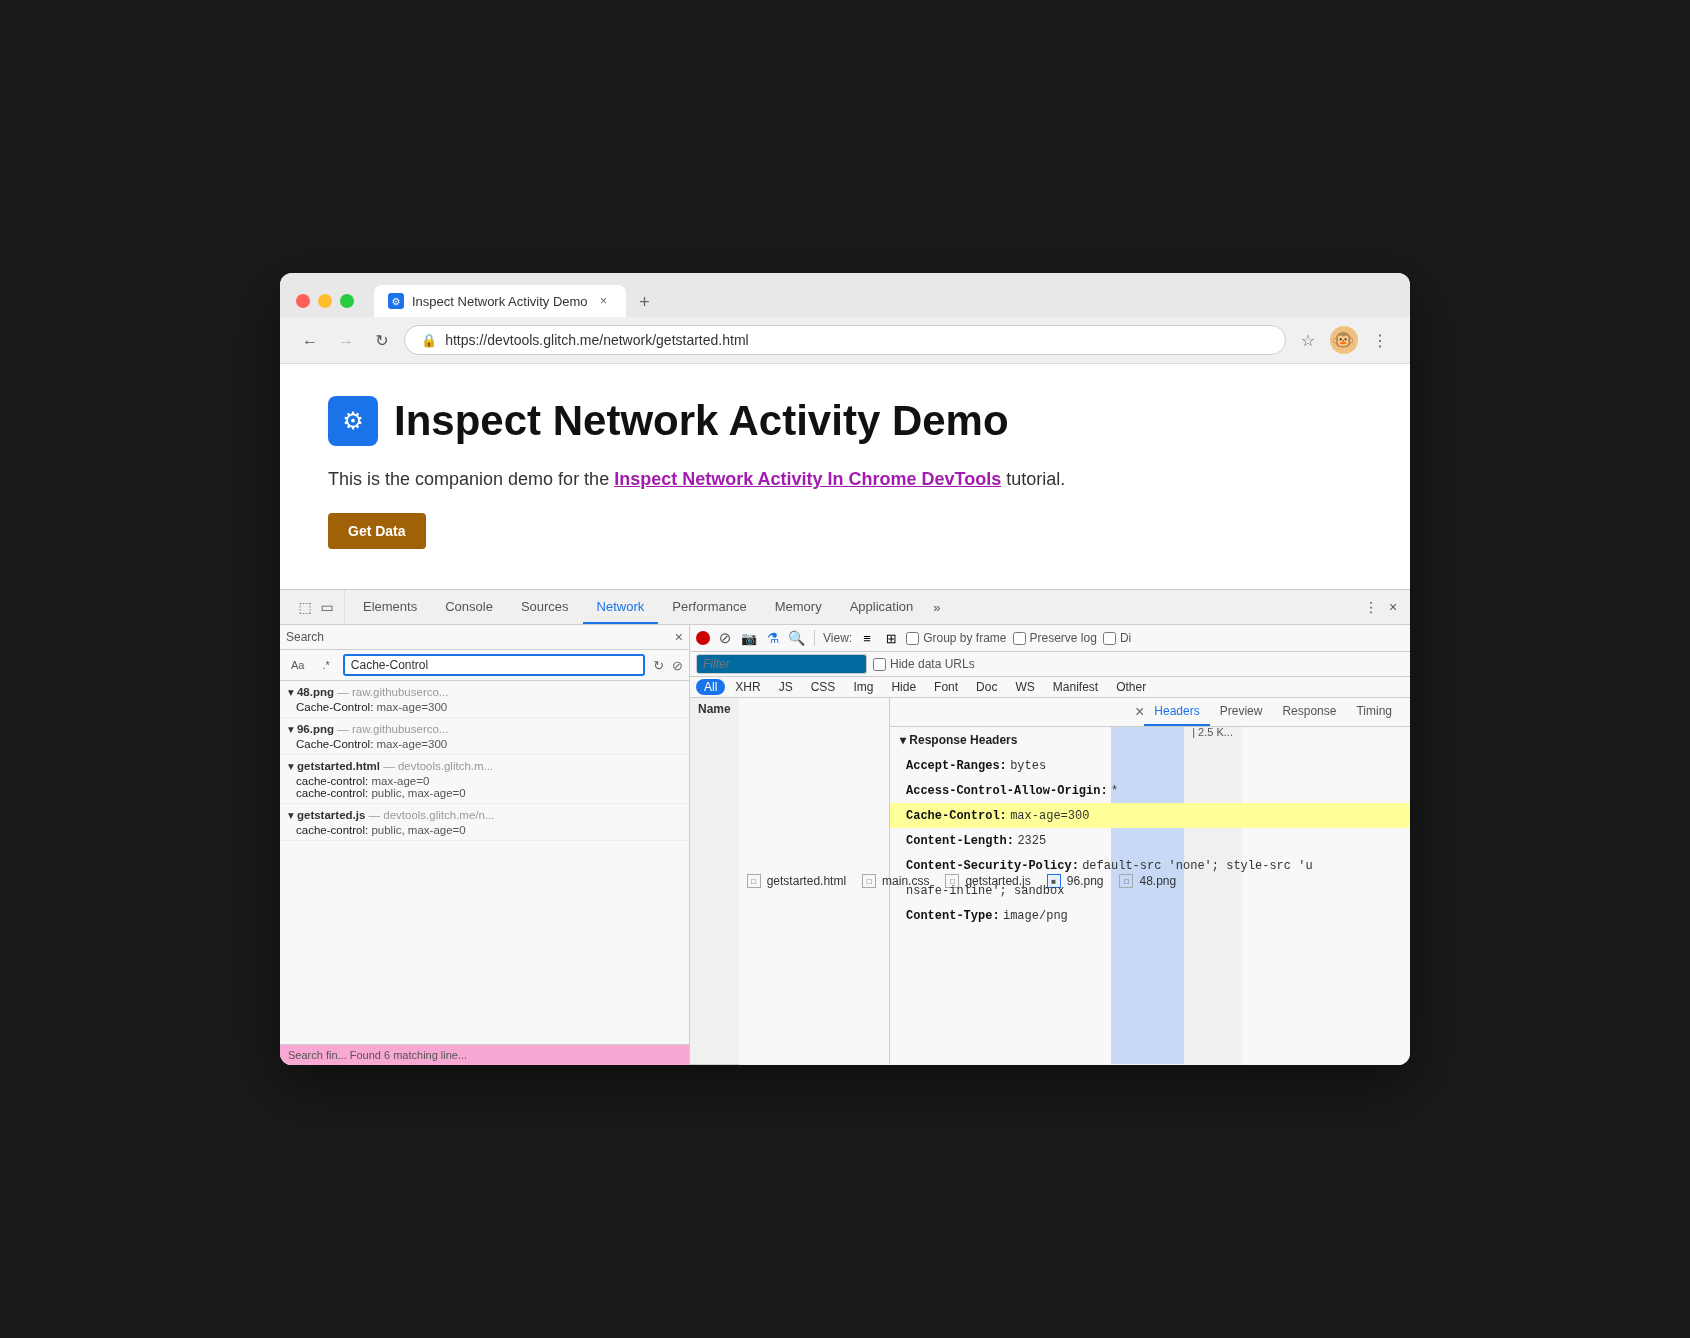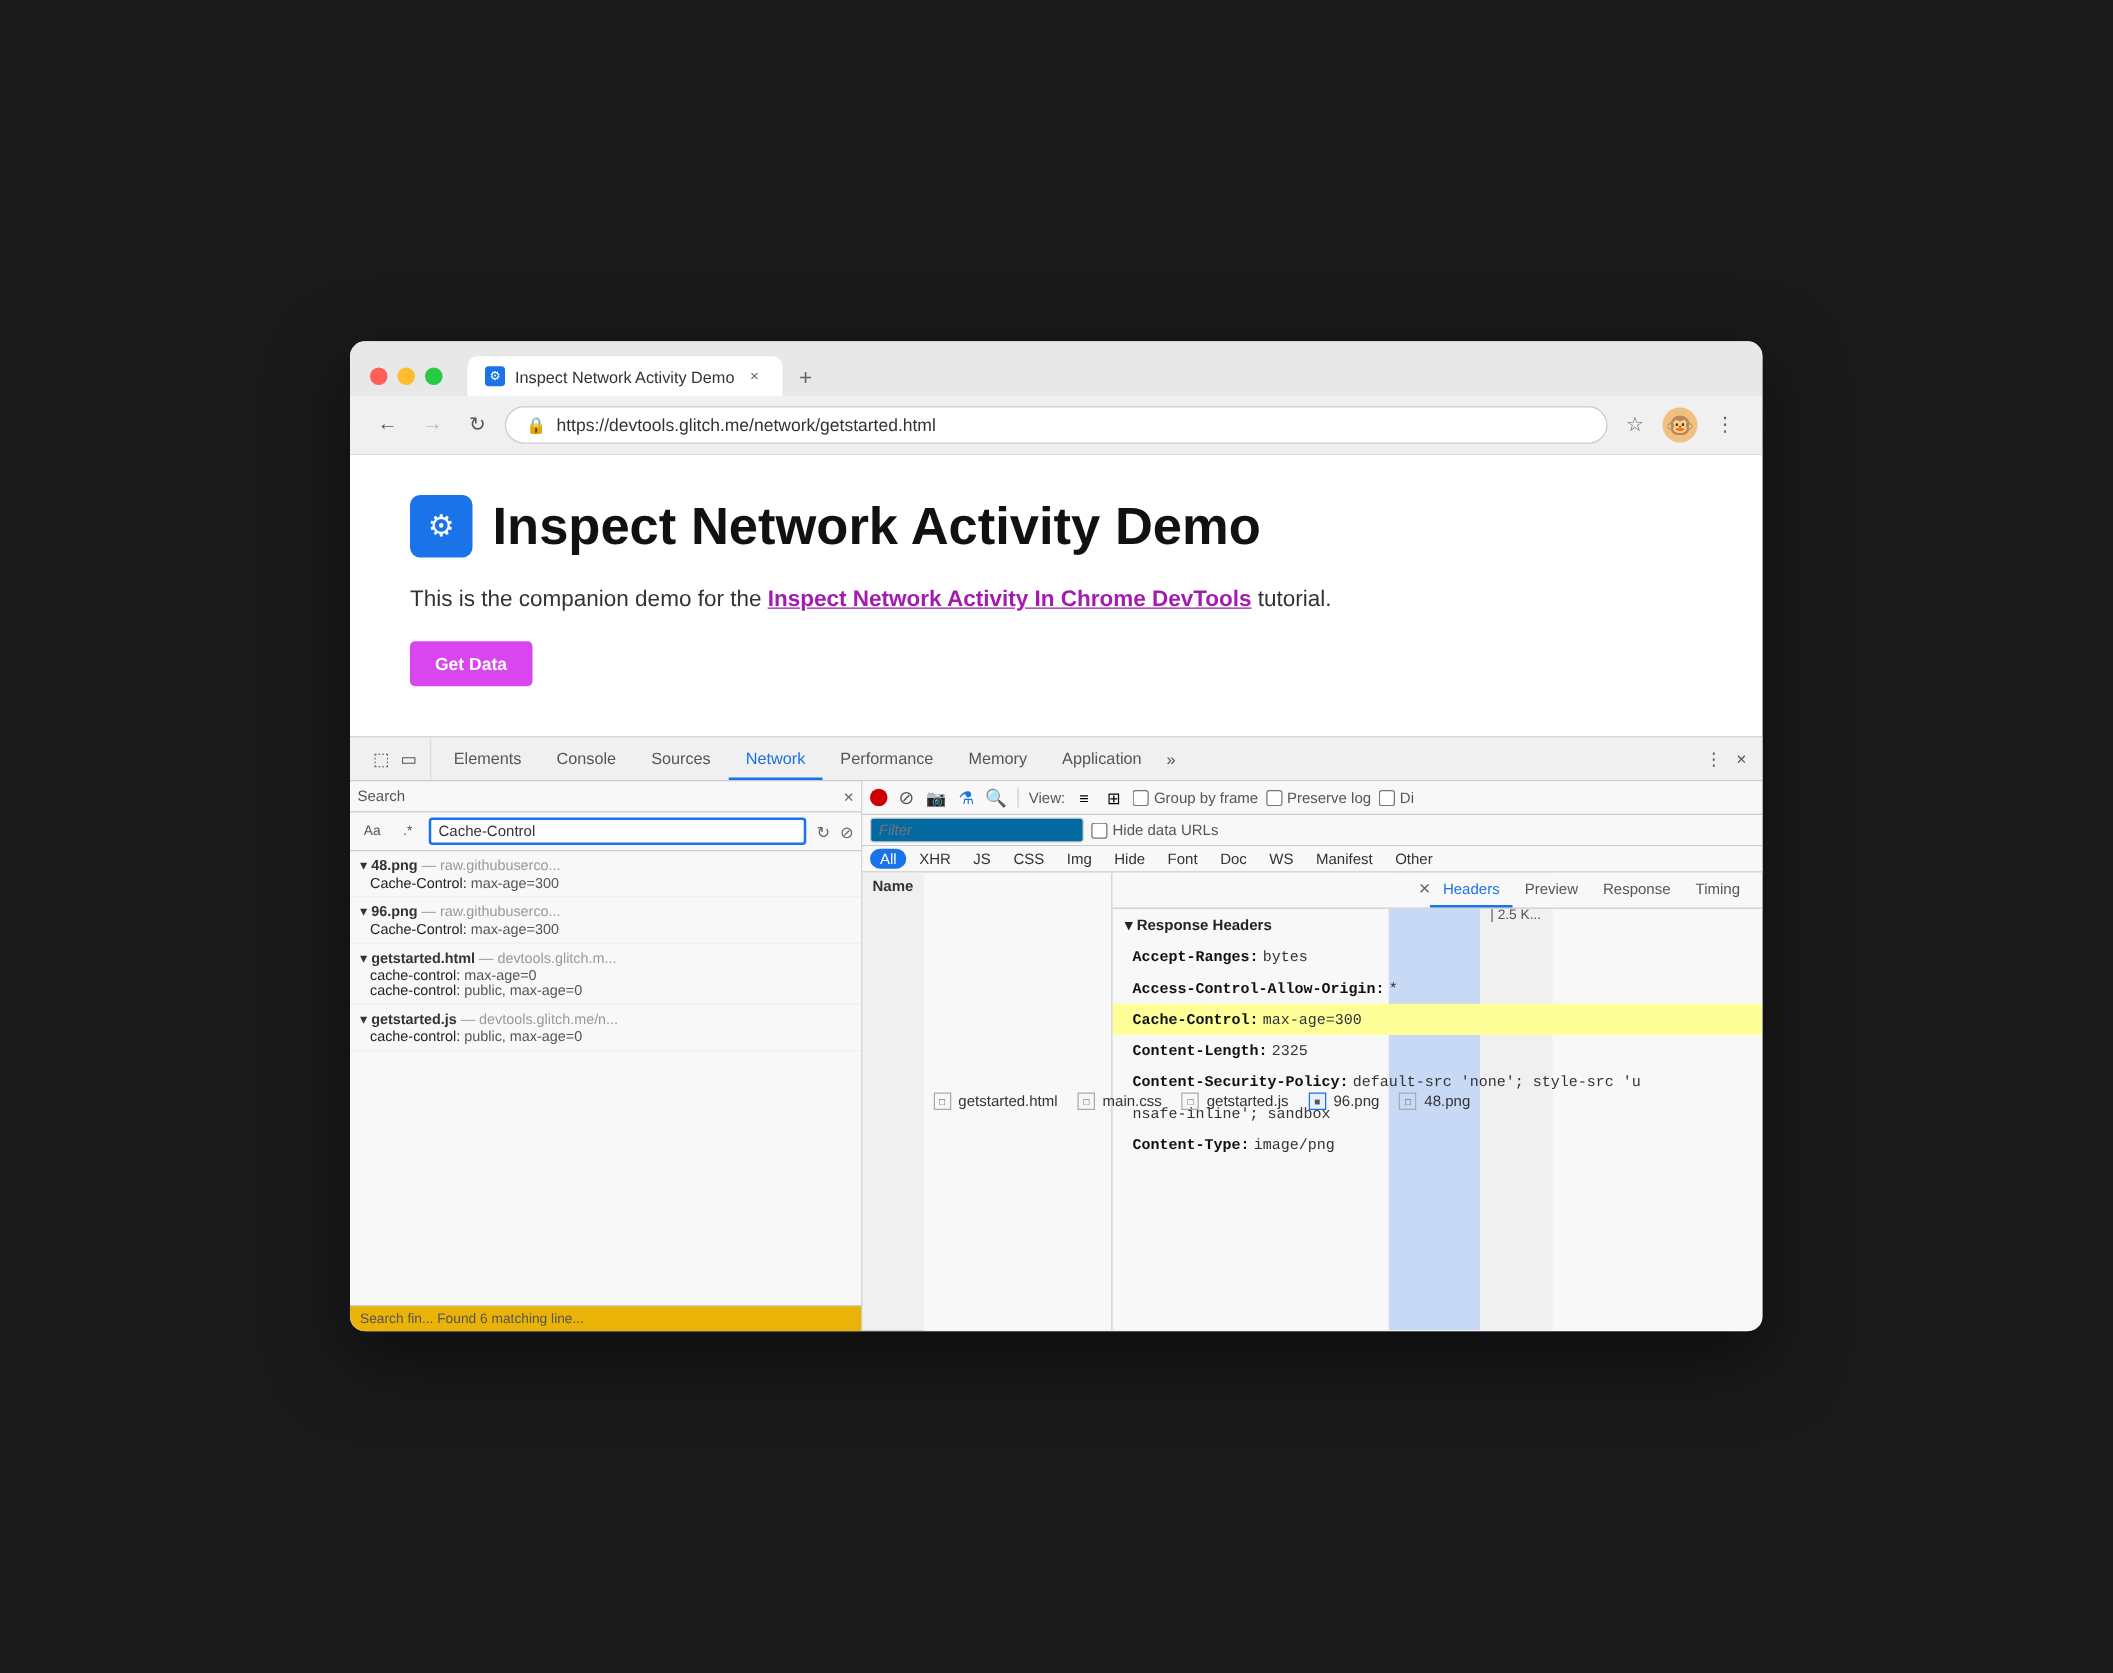--- a/index.html
+++ b/index.html
@@ -181,21 +181,21 @@
       margin-bottom: 20px;
       line-height: 1.5;
     }
     .page-link {
       color: #a21caf;
       font-weight: 600;
       text-decoration: underline;
       cursor: pointer;
     }
     .get-data-btn {
-      background: #d946ef;
+      background: #a16207;
       color: white;
       border: none;
       padding: 10px 20px;
       border-radius: 4px;
       font-size: 14px;
       font-weight: 600;
       cursor: pointer;
       margin-bottom: 8px;
     }
     
@@ -325,21 +325,21 @@
     }
     .search-result-value .value-name {
       font-weight: 500;
       color: #222;
     }
     .search-status {
       padding: 4px 8px;
       border-top: 1px solid #ccc;
       font-size: 11px;
       color: #555;
-      background: #eab308;
+      background: #f9a8d4;
     }
     
     .network-panel {
       flex: 1;
       display: flex;
       flex-direction: column;
     }
     .network-toolbar {
       display: flex;
       align-items: center;

